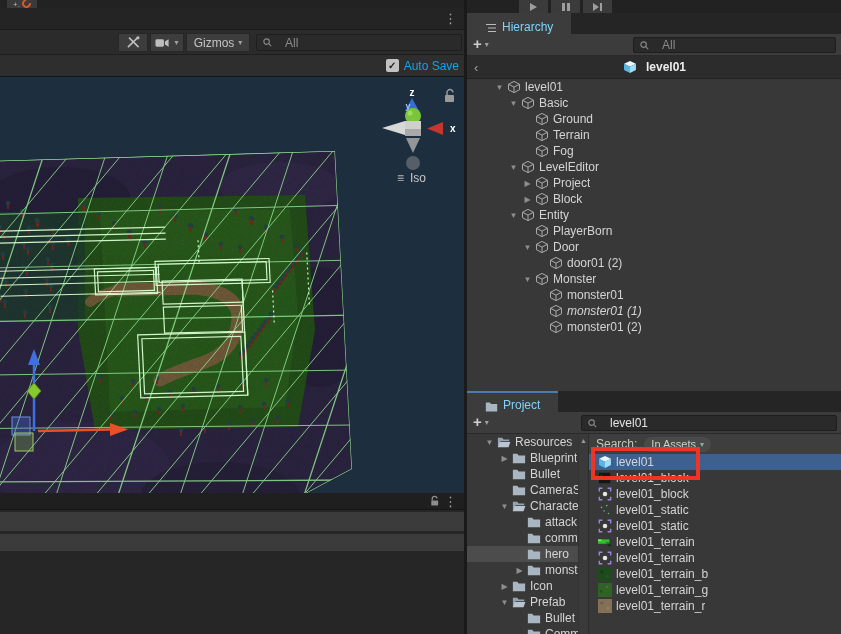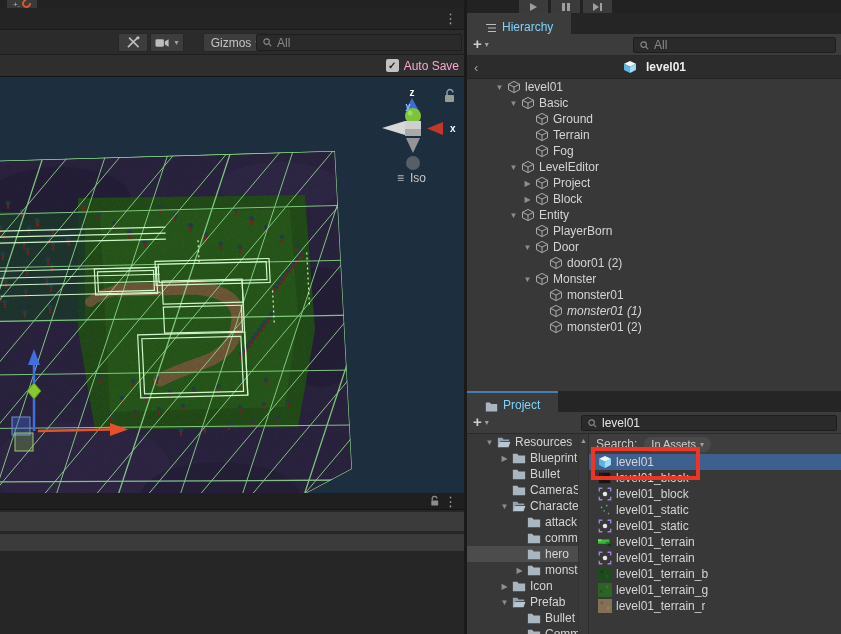--- a/index.html
+++ b/index.html
@@ -26,27 +26,27 @@
   
   .vsplit{left:464px;top:0;width:3px;height:634px;background:#1A1A1A;}
 
   
   .scene-header{left:0;top:8px;width:464px;height:22px;background:#242424;border-bottom:1px solid #1B1B1B;}
   .kebab{position:absolute;right:7px;top:3px;color:#A8A8A8;font-size:13px;letter-spacing:0;}
   .scene-toolbar{left:0;top:30px;width:464px;height:25px;background:#2B2B2B;border-bottom:1px solid #1E1E1E;}
   .stb-btn{position:absolute;top:3px;height:19px;background:#3D3D3D;border:1px solid #272727;
            display:flex;align-items:center;justify-content:center;gap:4px;color:#C4C4C4;}
   .dd{color:#A0A0A0;font-size:8px;}
-  .field{background:#2A2A2A;border:1px solid #1E1E1E;border-radius:2px;display:flex;align-items:center;gap:4px;padding:0 5px;color:#8A8A8A;}
+  .field{background:#2A2A2A;border:1px solid #1E1E1E;border-radius:2px;display:flex;align-items:center;gap:12px;padding:0 5px;color:#8A8A8A;}
   .scene-search{position:absolute;left:256px;top:4px;width:206px;height:17px;}
   .autosave-bar{left:0;top:55px;width:464px;height:22px;background:#2E2E2E;border-bottom:1px solid #141414;
                 display:flex;align-items:center;justify-content:flex-end;gap:5px;padding-right:5px;}
   .checkbox{width:13px;height:13px;background:#C2C2C2;border-radius:2px;display:flex;align-items:center;justify-content:center;
             color:#1B1B1B;font-size:10px;font-weight:bold;line-height:10px;}
-  .autosave-label{color:#f9a8d4;}
+  .autosave-label{color:#0ea5e9;}
   .viewport{left:0;top:77px;width:464px;height:416px;background:#1D2E3E;}
 
   
   .bottom-panel{left:0;top:493px;width:464px;height:141px;background:#262626;}
   .bp-header{position:absolute;left:0;top:0;width:100%;height:17px;background:#1F1F1F;border-bottom:1px solid #161616;}
   .bp-lock{position:absolute;right:24px;top:2px;}
   .bp-row{position:absolute;left:0;width:100%;background:#3B3B3B;border-bottom:1px solid #262626;}
 
   
   .tabbar{position:absolute;left:0;top:0;width:100%;height:21px;background:#252525;display:flex;}
@@ -130,21 +130,21 @@
           <circle cx="12.8" cy="2" r="1.7" fill="#BDBDBD"></circle>
         </svg>
     </div>
     <div class="stb-btn" style="left:150px;width:34px;">
       <svg width="15" height="10" viewBox="0 0 16 10">
           <rect x="0.5" y="1" width="9" height="8" rx="1.5" fill="#BDBDBD"></rect>
           <path d="M10.5 3.5 14.5 1v8l-4-2.5Z" fill="#BDBDBD"></path>
         </svg>
       <span class="dd">▾</span>
     </div>
-    <div class="stb-btn" style="left:203px;width:64px;">
+    <div class="stb-btn" style="left:186px;width:64px;">
       <span>Gizmos</span>
       <span class="dd">▾</span>
     </div>
     <div class="field scene-search">
       <svg width="11" height="11" viewBox="0 0 12 12">
           <circle cx="5" cy="5" r="3" fill="none" stroke="#8A8A8A" stroke-width="1.2"></circle>
           <path d="M7.3 7.3 10 10" stroke="#8A8A8A" stroke-width="1.2"></path>
         </svg>
       <span>All</span>
     </div>

